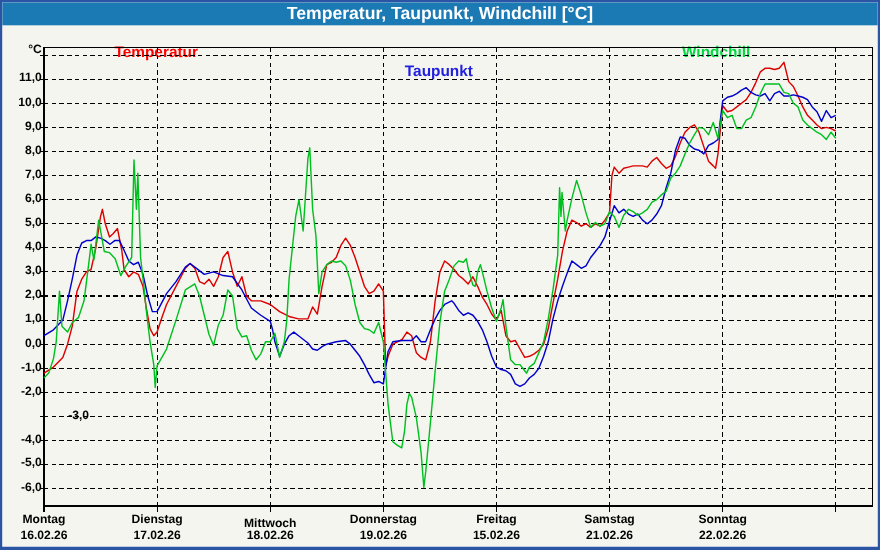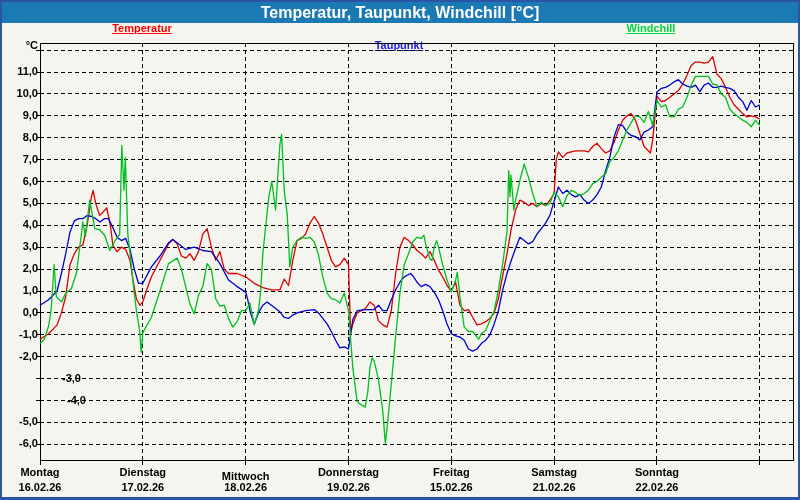--- a/index.html
+++ b/index.html
@@ -6,22 +6,22 @@
   #app{
     position:relative;width:800px;height:500px;box-sizing:border-box;
     background:#f5f5ef;border:2px solid #2b55a4;border-bottom:3px solid #2b55a4;
     font-family:"Liberation Sans","DejaVu Sans",sans-serif;overflow:hidden;
   }
   #titlebar{
     position:absolute;left:0;top:0;width:100%;height:21px;line-height:21px;
     background:#1b79b4;color:#ffffff;font-size:16px;font-weight:bold;text-align:center;
   }
   .legend-label{
-    position:absolute;top:20px;transform:translateX(-50%);
-    font-size:11px;font-weight:bold;white-space:nowrap;text-decoration:underline;
+    position:absolute;top:37px;transform:translateX(-50%);
+    font-size:14px;font-weight:bold;white-space:nowrap;
   }
   #chart-svg{position:absolute;left:0;top:0;width:796px;height:495px;}
   .axis-label{
     position:absolute;font-size:11px;font-weight:bold;color:#000;white-space:nowrap;
   }
   .ylabel{width:36px;text-align:right;}
   .xlabel{width:96px;text-align:center;}
 </style>
 </head>
 <body>
@@ -112,21 +112,21 @@
       <div class="axis-label ylabel" style="left: 0px; top: 172.5px;">6,0</div>
       <div class="axis-label ylabel" style="left: 0px; top: 194.4px;">5,0</div>
       <div class="axis-label ylabel" style="left: 0px; top: 216.3px;">4,0</div>
       <div class="axis-label ylabel" style="left: 0px; top: 238.2px;">3,0</div>
       <div class="axis-label ylabel" style="left: 0px; top: 260.1px;">2,0</div>
       <div class="axis-label ylabel" style="left: 0px; top: 282px;">1,0</div>
       <div class="axis-label ylabel" style="left: 0px; top: 303.9px;">0,0</div>
       <div class="axis-label ylabel" style="left: 0px; top: 325.8px;">-1,0</div>
       <div class="axis-label ylabel" style="left: 0px; top: 347.7px;">-2,0</div>
       <div class="axis-label ylabel" style="left: 0px; top: 370px; margin-left: 43px;">-3,0</div>
-      <div class="axis-label ylabel" style="left: 0px; top: 391.5px; padding-left: 48px;">-4,0</div>
+      <div class="axis-label ylabel" style="left: 0px; top: 391.5px;">-4,0</div>
       <div class="axis-label ylabel" style="left: 0px; top: 413.4px;">-5,0</div>
       <div class="axis-label ylabel" style="left: 0px; top: 435.3px;">-6,0</div>
       <div class="axis-label xlabel" style="left: -10px; top: 464px;">Montag</div>
       <div class="axis-label xlabel" style="left: -10px; top: 479px;">16.02.26</div>
       <div class="axis-label xlabel" style="left: 92.8286px; top: 464px;">Dienstag</div>
       <div class="axis-label xlabel" style="left: 92.8286px; top: 479px;">17.02.26</div>
       <div class="axis-label xlabel" style="left: 195.657px; top: 468px;">Mittwoch</div>
       <div class="axis-label xlabel" style="left: 195.657px; top: 479px;">18.02.26</div>
       <div class="axis-label xlabel" style="left: 298.486px; top: 464px;">Donnerstag</div>
       <div class="axis-label xlabel" style="left: 298.486px; top: 479px;">19.02.26</div>

